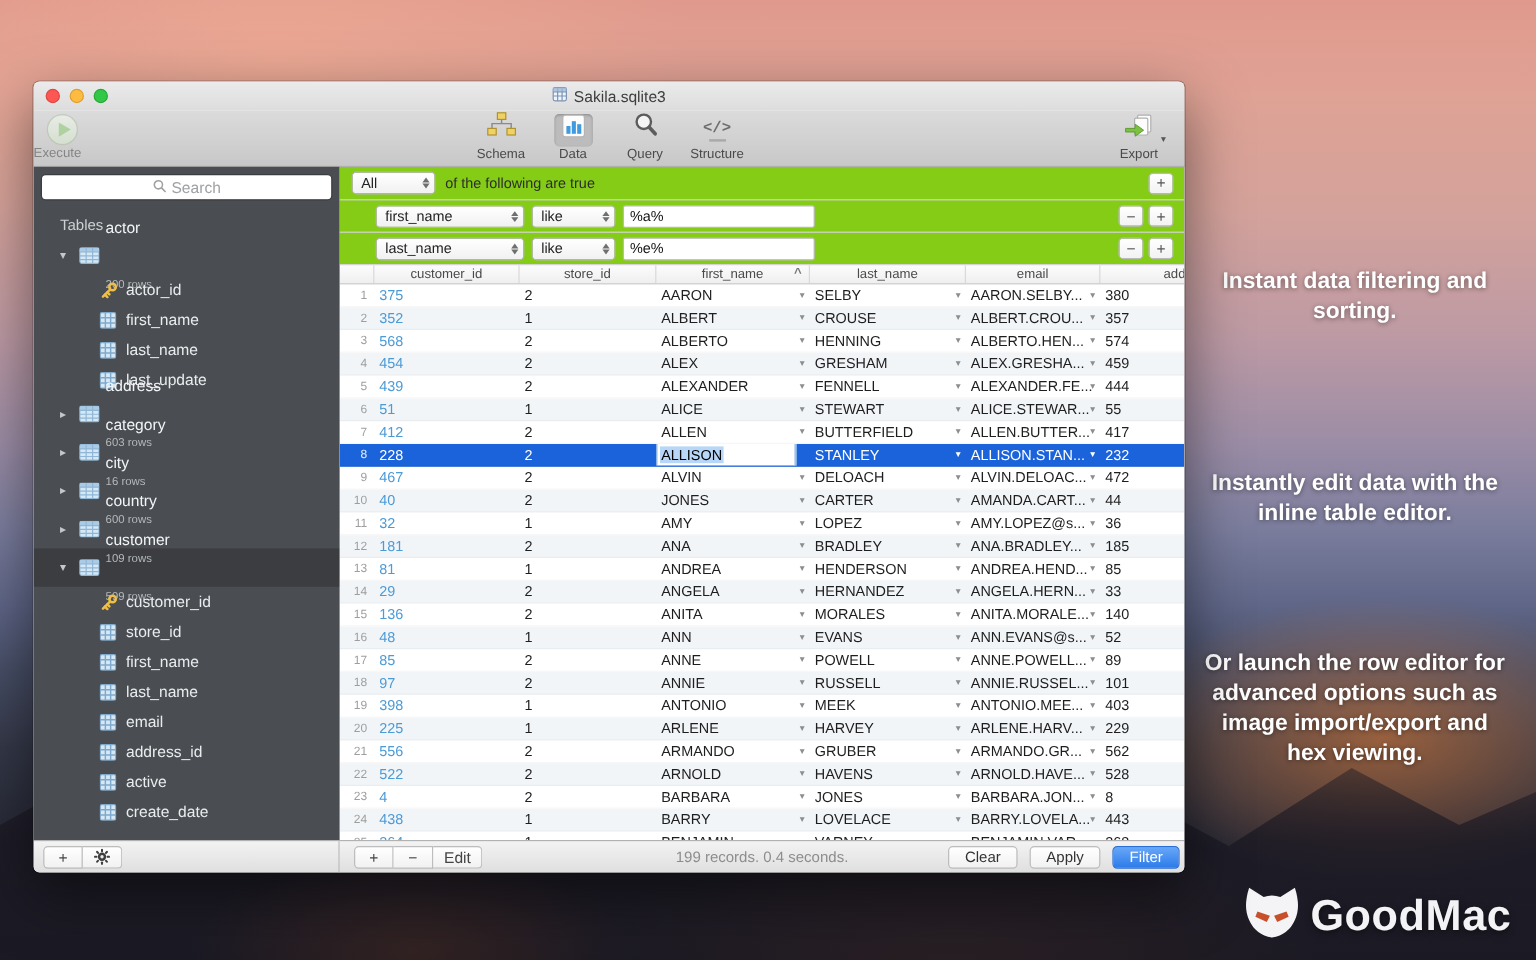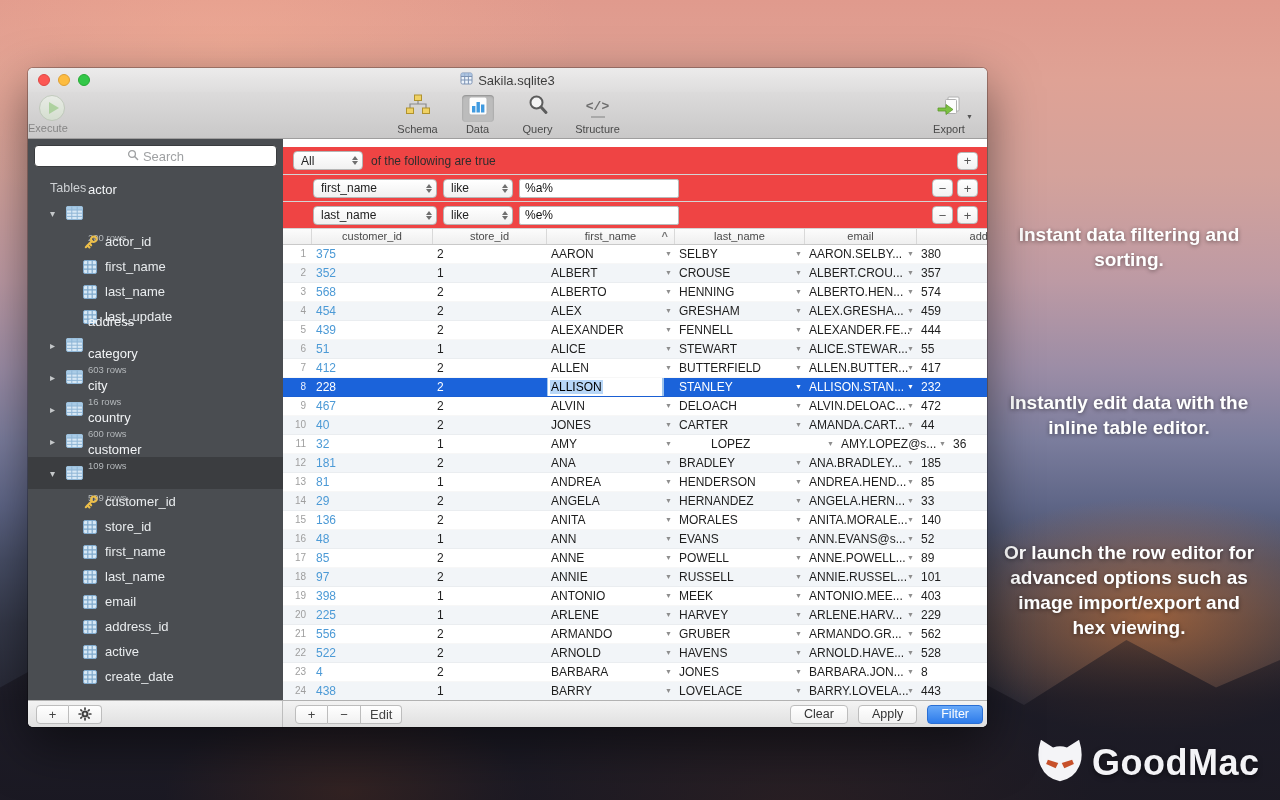--- a/index.html
+++ b/index.html
@@ -68,21 +68,21 @@
   .tree-row.sel{ background:rgba(0,0,0,.20); }
   .disc{ width:16px; font-size:10px; color:#c5c8ca; }
   .tree-icon{ width:22px; display:flex; align-items:center; }
   .tree-labels{ display:flex; flex-direction:column; line-height:1.05; }
   .tree-name{ font-size:13px; color:#f2f4f6; }
   .tree-sub{ font-size:9.5px; color:#b4b8bb;margin-top:36px; }
   .tree-col-name{ font-size:13px; color:#e9ecee; }
 
   
   .main{ flex:1; display:flex; flex-direction:column; background:#fff; overflow:hidden; }
-  .filterbar{ background:#ef4444;margin-top:8px; }
+  .filterbar{ background:#84cc16; }
   .frow{ height:27px; display:flex; align-items:center; position:relative; border-bottom:1px solid #d4d4d4; }
   .frow.first{ height:28px; }
   .msel{ display:flex; align-items:center; justify-content:space-between; background:linear-gradient(#fff,#f1f1f1);
     border:1px solid #b5b5b5; border-radius:4px; height:19px; font-size:12px; color:#222; padding:0 4px 0 7px; }
   .updown{ display:flex; flex-direction:column; gap:1px; margin-left:4px; }
   .updown i{ width:0; height:0; border-left:3px solid transparent; border-right:3px solid transparent; }
   .updown .u{ border-bottom:4px solid #6f6f6f; } .updown .d{ border-top:4px solid #6f6f6f; }
   .match-label{ font-size:12px; color:#2d2d2d; margin-left:8px; }
   .fbtn{ width:21px; height:18px; border-radius:4px; border:1px solid #b9b9b9; background:linear-gradient(#fff,#f2f2f2);
     color:#555; font-size:13px; line-height:15px; text-align:center; }
@@ -746,21 +746,21 @@
               <span class="cell pad" style="width: 160px;">44</span>
             </div>
             <div class="grid-row">
               <span class="cell gutter" style="width: 29px;">11</span>
               <span class="cell c1 pad" style="width: 121px;">32</span>
               <span class="cell pad" style="width: 114px;">1</span>
               <span class="cell pad" style="width: 128px;">
                 <span>AMY</span>
                 <span class="dd">▼</span>
               </span>
-              <span class="cell pad" style="width: 130px; margin-left: 32px;">
+              <span class="cell pad" style="width: 130px;">
                 <span>LOPEZ</span>
                 <span class="dd">▼</span>
               </span>
               <span class="cell pad" style="width: 112px;">
                 <span>AMY.LOPEZ@s...</span>
                 <span class="dd">▼</span>
               </span>
               <span class="cell pad" style="width: 160px;">36</span>
             </div>
             <div class="grid-row">
@@ -1040,20 +1040,21 @@
             </svg>
           </button>
         </div>
       </div>
       <div class="main-foot">
         <div class="seg mainseg">
           <button class="sbtn">+</button>
           <button class="sbtn">−</button>
           <button class="sbtn">Edit</button>
         </div>
+        <div class="statustext">199 records. 0.4 seconds.</div>
         <div class="footright">
           <button class="pillbtn">Clear</button>
           <button class="pillbtn">Apply</button>
           <button class="pillbtn primary">Filter</button>
         </div>
       </div>
     </div>
   </div>
 </div>
 

